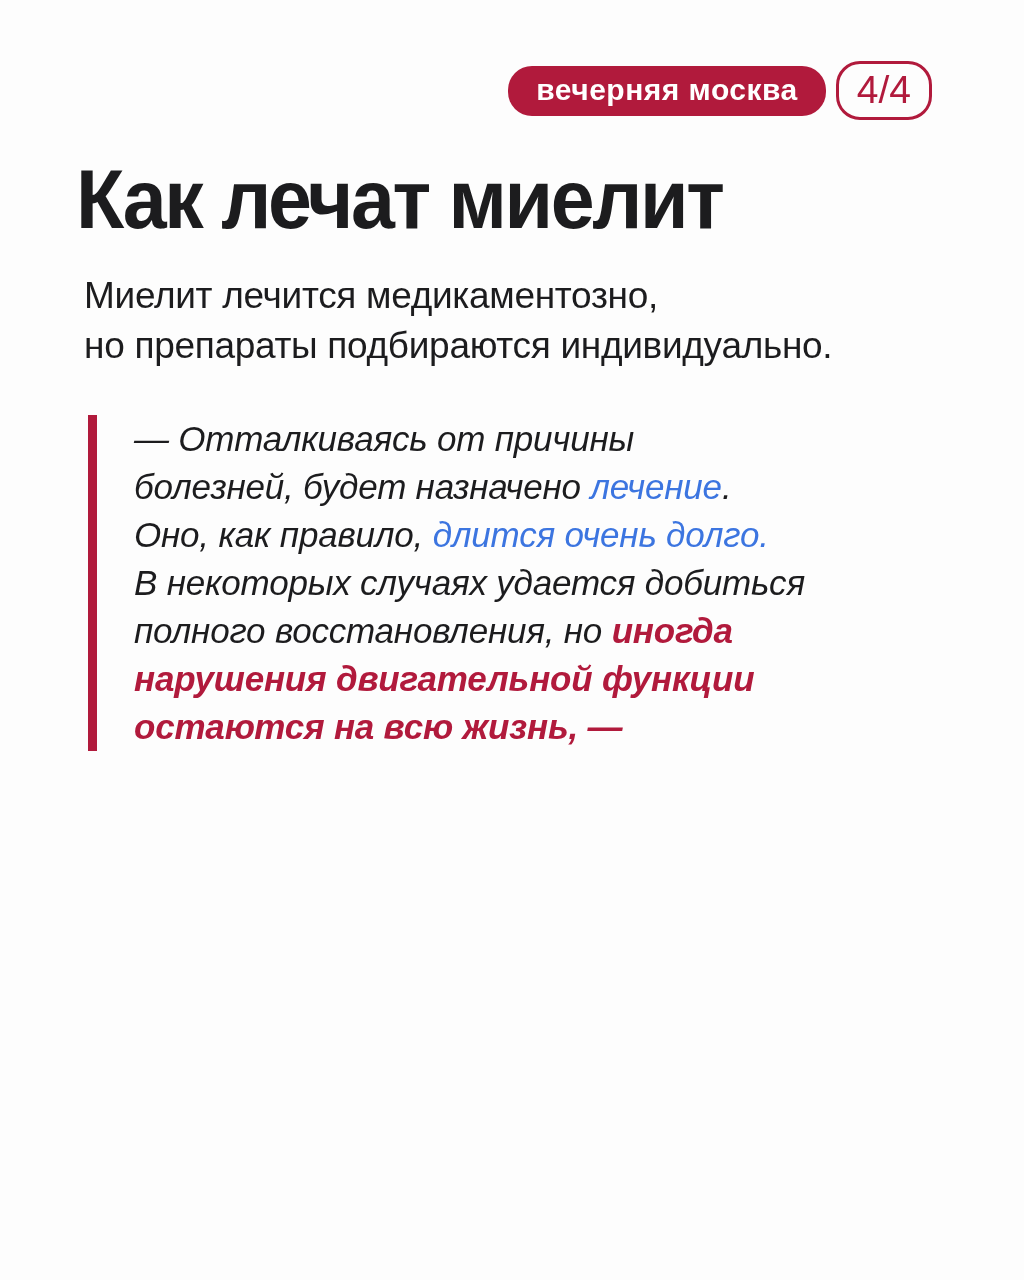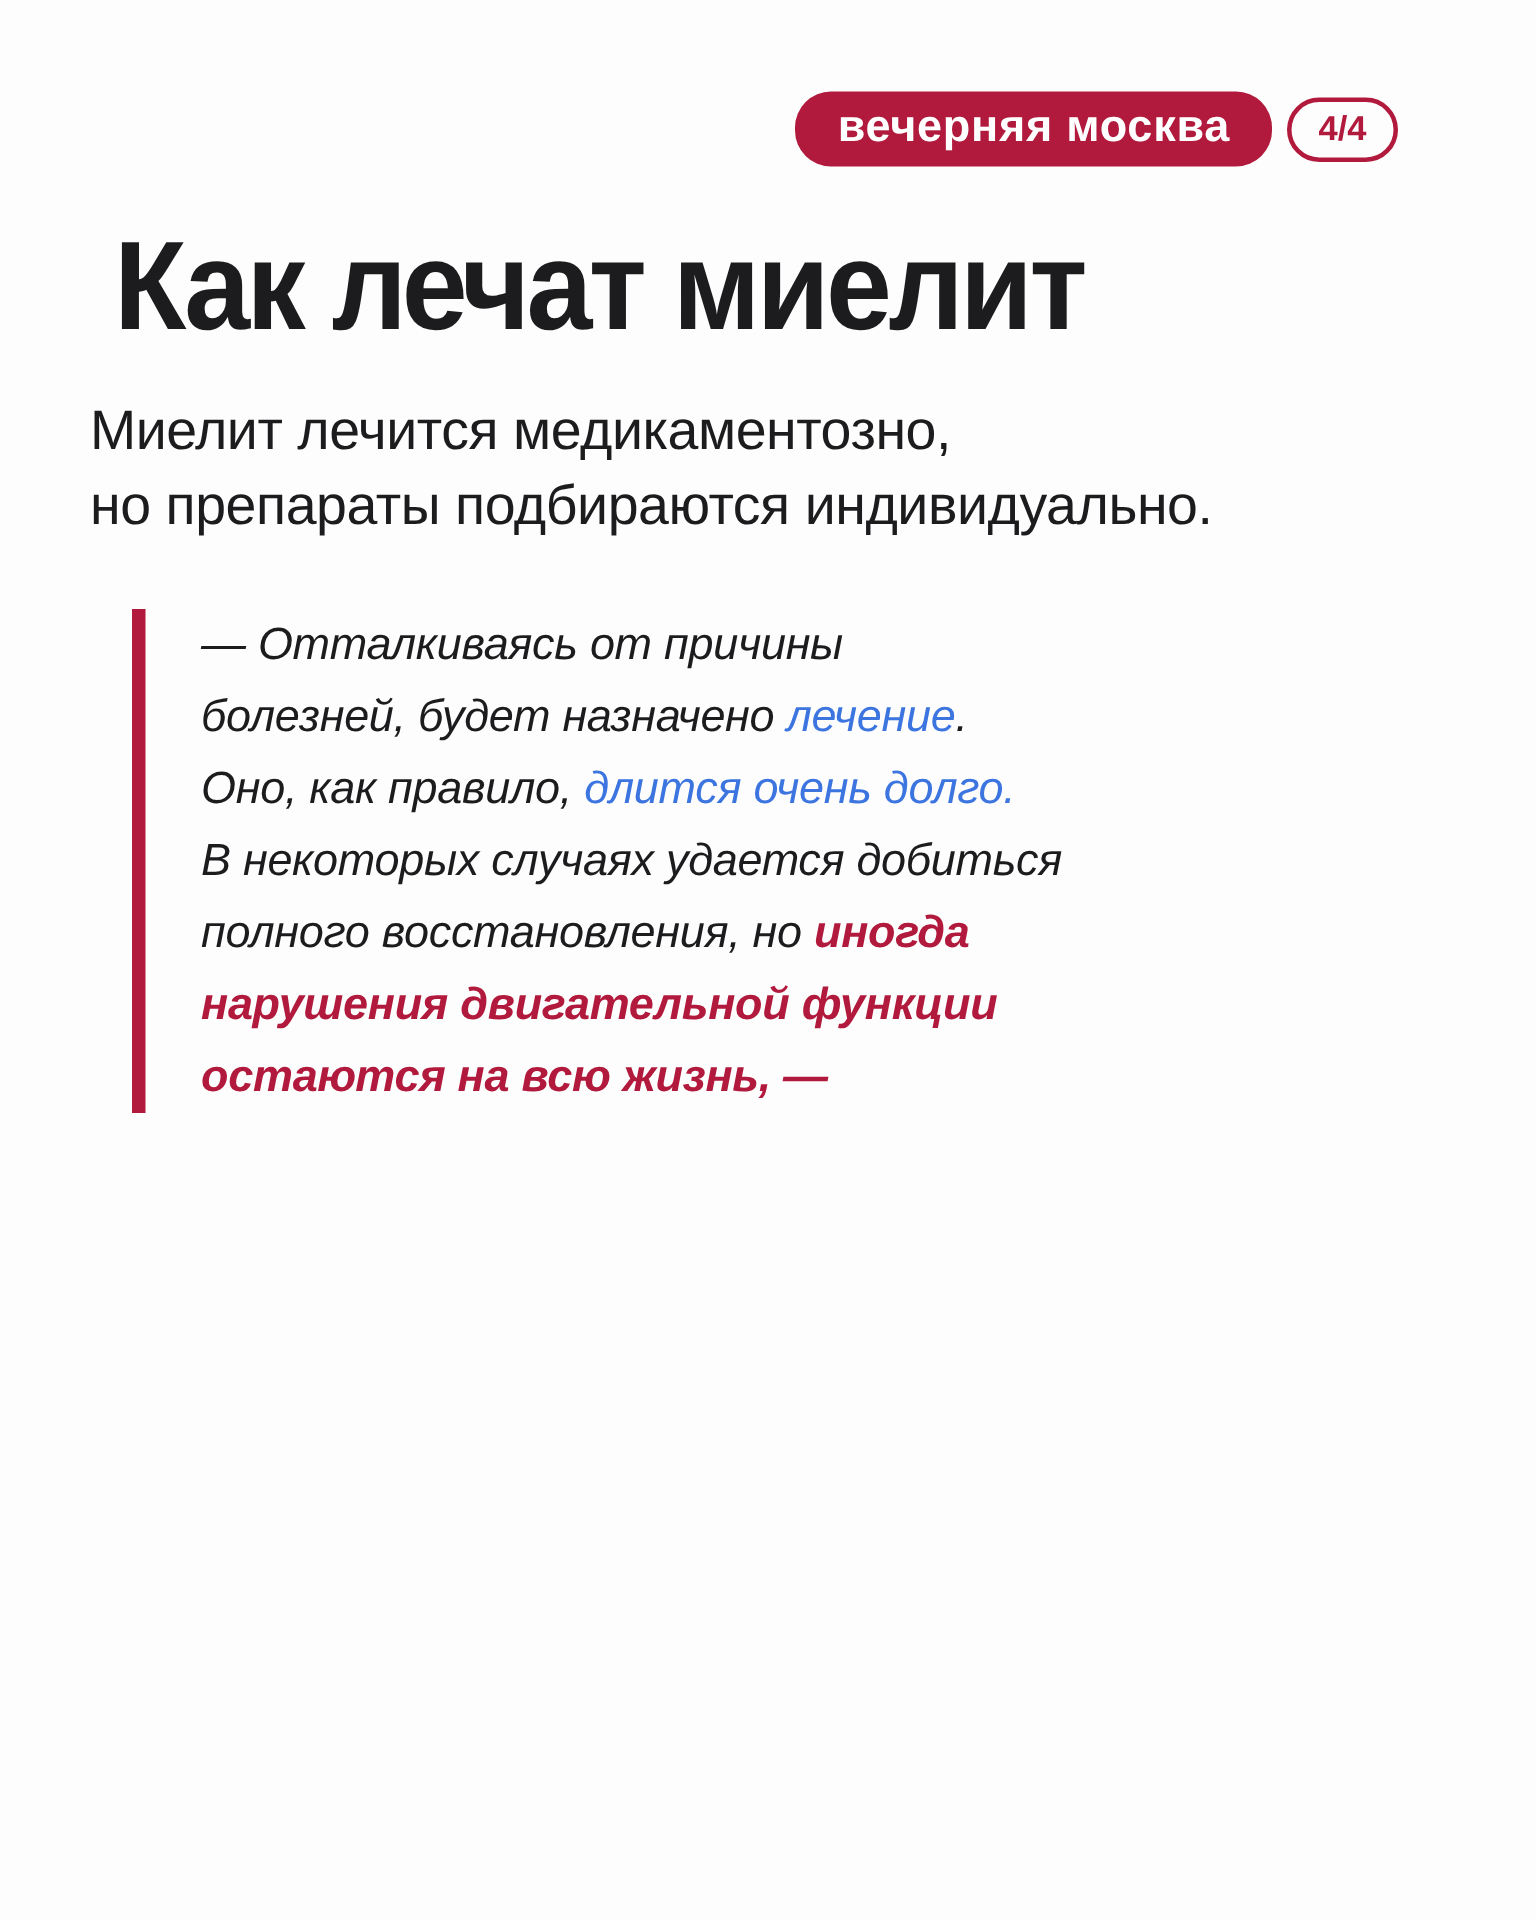--- a/index.html
+++ b/index.html
@@ -36,53 +36,53 @@
     line-height:1;
     padding:9px 28px 11px 28px;
     border-radius:24px;
     letter-spacing:.5px;
     white-space:nowrap;
   }
   .page-pill{
     border:3px solid var(--accent-red);
     color:var(--accent-red);
     background:transparent;
-    font-size:23px;
-    font-weight:bold;
+    font-size:39px;
+    font-weight:normal;
     line-height:1;
     padding:6px 18px 8px 18px;
     border-radius:24px;
     white-space:nowrap;
   }
   
   .title{
     margin:37px 0 0 76px;
     font-size:84px;
     font-weight:bold;
     letter-spacing:-2.5px;
     line-height:1;
     color:var(--text-dark);
     transform:scaleX(.94);
     transform-origin:left center;
     white-space:nowrap;
   }
   
   .intro{
-    margin:30px 0 0 60px;
+    margin:30px 0 0 84px;
     font-size:37px;
     line-height:50px;
     color:var(--text-dark);
     letter-spacing:-.3px;
   }
   
   .quote{
     margin:44px 0 0 88px;
     border-left:9px solid var(--accent-red);
     padding-left:37px;
-    font-size:30px;
+    font-size:35px;
     line-height:48px;
     font-style:italic;
     color:var(--text-dark);
     letter-spacing:-.2px;
     max-width:830px;
   }
   .quote-line{white-space:nowrap;}
   .em-blue{color:var(--accent-blue);font-weight:normal;}
   .em-red{color:var(--accent-red);font-weight:bold;margin-top:24px;}
   .upright{font-style:normal;}

